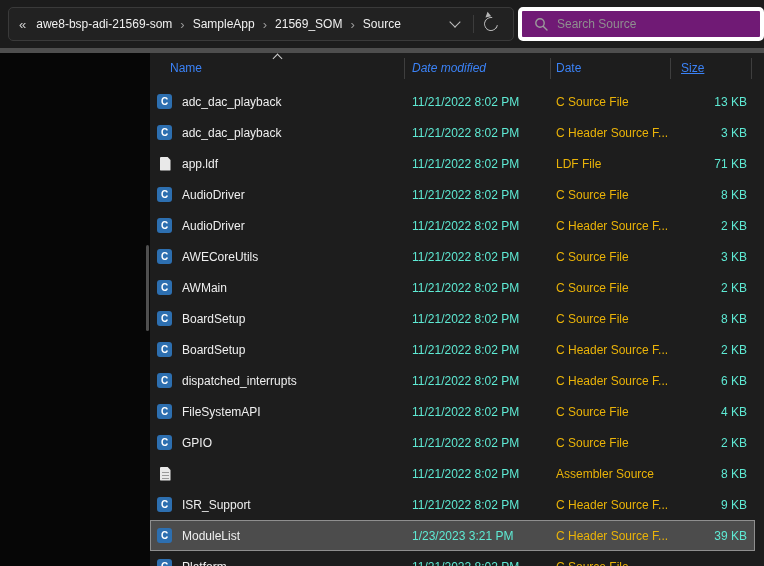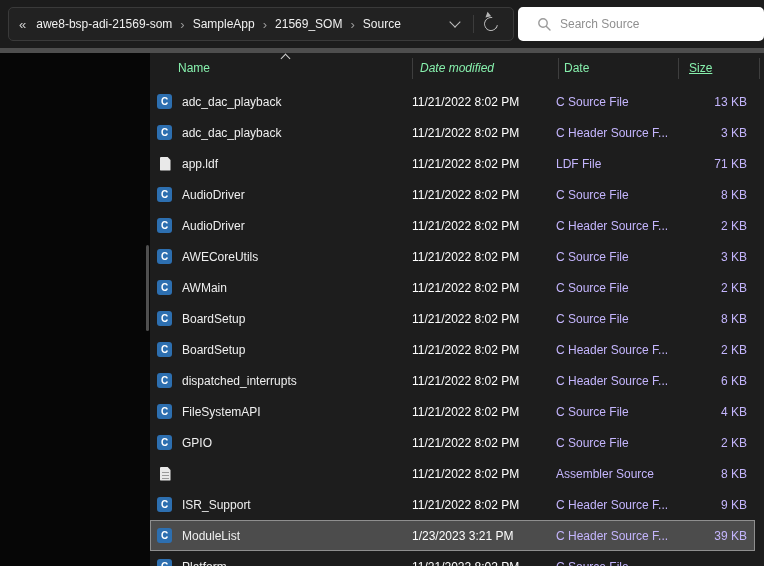--- a/index.html
+++ b/index.html
@@ -15,48 +15,48 @@
   .sep{color:#9a9a9a;font-size:13px;padding:0 6px;}
   .spacer{flex:1;}
   .chev-down{width:7px;height:7px;border-right:1.5px solid #c0c0c0;border-bottom:1.5px solid #c0c0c0;
              transform:rotate(45deg);margin:-4px 12px 0 0;flex:none;}
   .addr-divider{width:1px;height:18px;background:#3c3c3c;margin:0 10px 0 2px;flex:none;}
   .refresh-icon{width:12px;height:12px;border:1.5px solid #b5b5b5;border-radius:50%;
                 border-right-color:transparent;position:relative;transform:rotate(-35deg);
                 margin-right:5px;flex:none;}
   .refresh-icon::after{content:"";position:absolute;top:-4.5px;right:-1.5px;
                 border:3.5px solid transparent;border-left:5px solid #b5b5b5;transform:rotate(55deg);}
-  .searchbox{position:absolute;left:518px;top:7px;width:246px;height:34px;background:#ffffff;
-             border:7px solid #ffffff;border-radius:5px;display:flex;align-items:center;
+  .searchbox{position:absolute;left:518px;top:7px;width:246px;height:34px;background:#701a75;
+             border:4px solid #ffffff;border-radius:5px;display:flex;align-items:center;
              padding:0 12px;box-sizing:border-box;gap:9px;}
   .search-placeholder{color:#8f8f8f;font-size:12px;}
   .hscrollbar{position:absolute;left:0;top:48px;width:764px;height:5px;background:#4e4e4e;}
   
   .leftpane{position:absolute;left:0;top:53px;width:150px;height:513px;background:#060606;}
   .nav-scrollbar{position:absolute;left:146px;top:245px;width:3px;height:86px;background:#4f4f4f;border-radius:2px;}
   .filepane{position:absolute;left:150px;top:53px;width:614px;height:513px;background:#1d1d1d;}
   
-  .header-row{position:absolute;left:8px;top:0;height:30px;display:flex;font-size:12px;color:#86efac;}
+  .header-row{position:absolute;left:0;top:0;height:30px;display:flex;font-size:12px;color:#3b82f6;}
   .hcell{position:relative;display:flex;align-items:center;box-sizing:border-box;cursor:default;}
   .hcell::after{content:"";position:absolute;right:0;top:5px;bottom:4px;width:1px;background:#3e3e3e;}
   .h-name{width:255px;padding-left:20px;}
   .h-date{width:146px;padding-left:7px;font-style:italic;}
   .h-type{width:120px;padding-left:5px;}
   .h-size{width:81px;padding-left:10px;text-decoration:underline;}
   .sort-chevron{position:absolute;left:124px;top:2px;width:6px;height:6px;
                 border-left:1.2px solid #d0d0d0;border-top:1.2px solid #d0d0d0;transform:rotate(45deg);}
   
   .rows{position:absolute;left:0;top:33px;width:614px;height:480px;overflow:hidden;}
   .row{height:31px;display:flex;align-items:center;font-size:12px;margin-right:9px;}
   .row.selected{background:#4c4c4c;outline:1px solid #8f8f8f;outline-offset:-1px;}
   .cell{box-sizing:border-box;white-space:nowrap;overflow:hidden;}
   .cell-name{width:255px;display:flex;align-items:center;gap:9px;padding-left:7px;color:#efefef;}
-  .cell-date{width:146px;padding-left:7px;color:#ffffff;}
-  .cell-type{width:120px;padding-left:5px;color:#c4b5fd;}
-  .cell-size{flex:1;text-align:right;padding-right:8px;color:#c4b5fd;}
+  .cell-date{width:146px;padding-left:7px;color:#5eead4;}
+  .cell-type{width:120px;padding-left:5px;color:#eab308;}
+  .cell-size{flex:1;text-align:right;padding-right:8px;color:#5eead4;}
   .icon{width:16px;height:16px;flex:none;display:flex;align-items:center;justify-content:center;position:relative;}
   .icon.c{width:15px;height:15px;margin-right:1px;background:#2d6fb0;border-radius:3px;
           color:#fff;font-size:10px;font-weight:bold;line-height:1;}
   .icon.doc::before,.icon.asm::before{content:"";width:11px;height:14px;background:#e9e9e9;
           clip-path:polygon(0 0,70% 0,100% 25%,100% 100%,0 100%);border-radius:1px;}
   .icon.asm::after{content:"";position:absolute;left:4.5px;top:6px;width:7px;height:7px;
           background:repeating-linear-gradient(#9a9a9a 0 1px,transparent 1px 3px);}
 </style>
 </head>
 <body>

